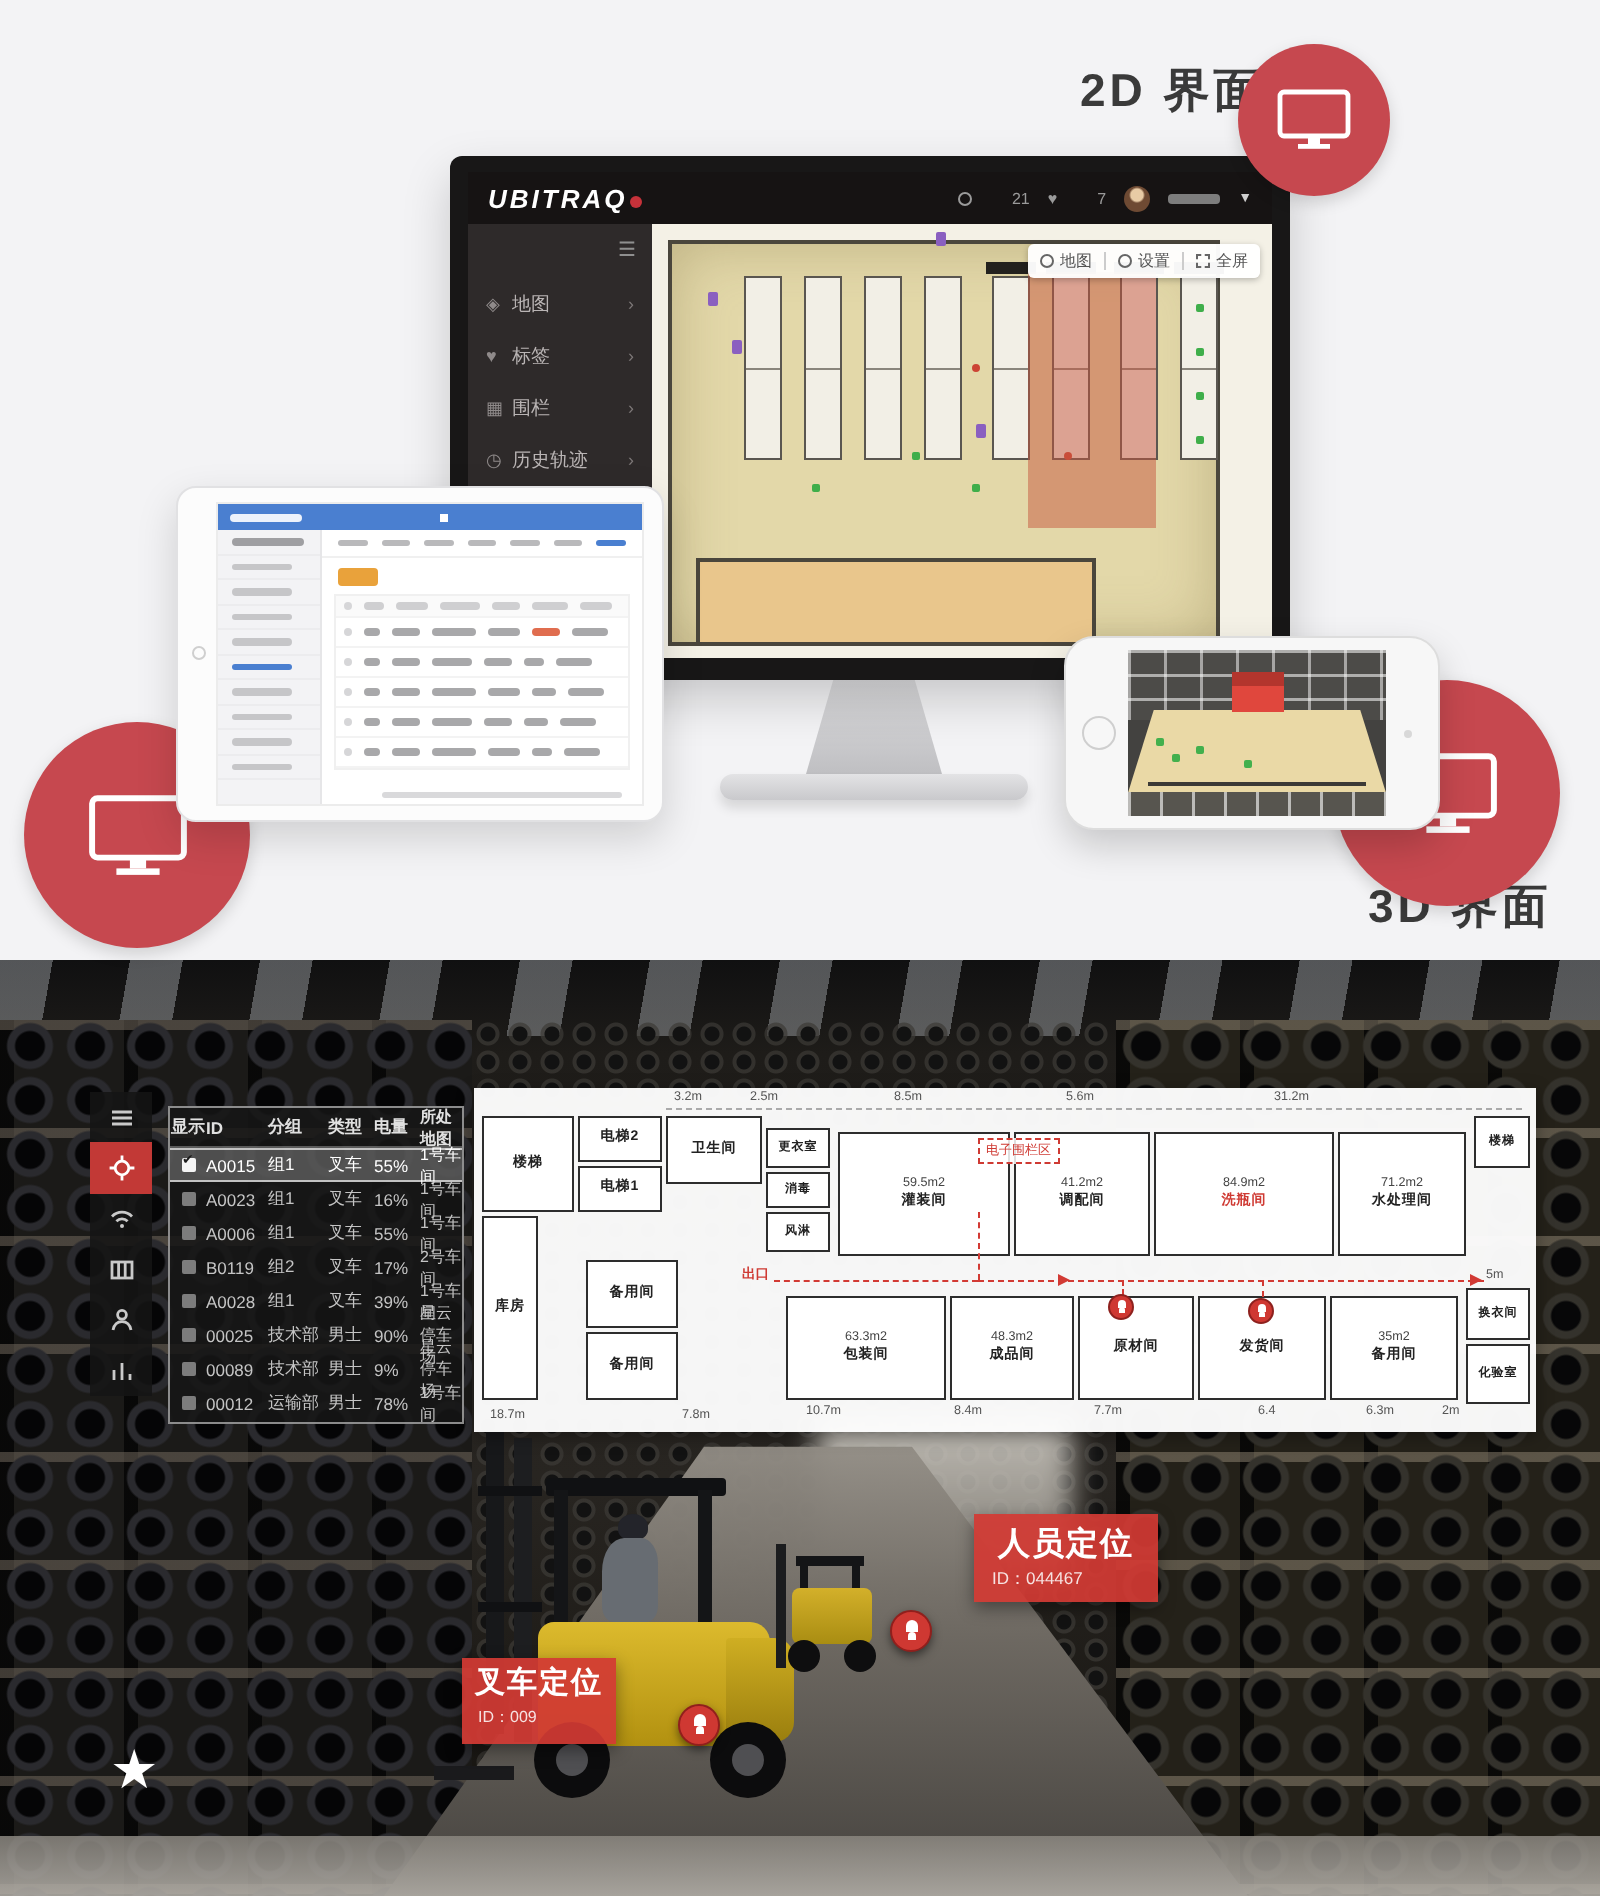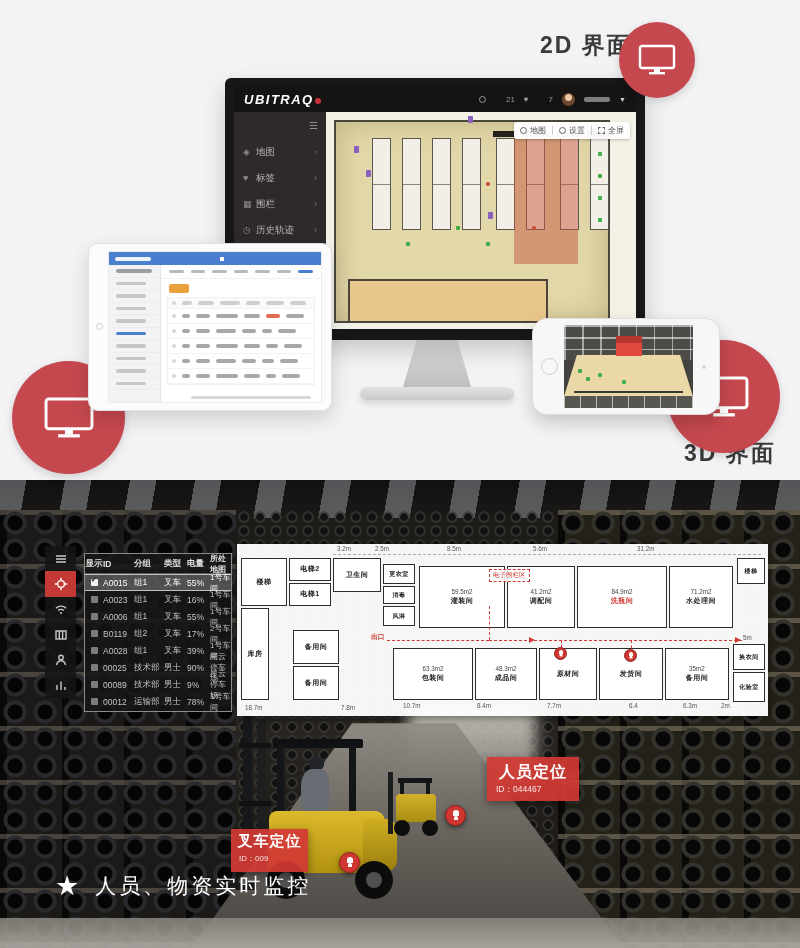--- a/index.html
+++ b/index.html
@@ -725,16 +725,15 @@
     <div class="photo-pin" style="left:445px; top:325px;"></div>
 
     <div class="loc-badge badge-forklift">
       <div class="bt">叉车定位</div>
       <div class="bid">ID：009</div>
     </div>
     <div class="photo-pin" style="left:339px; top:372px;"></div>
 
     <div class="wh-caption">
       <span class="star">★</span>
-      <span class="ct">人员、物资实时监控</span>
     </div>
   </div>
 </div>
 
 </body></html>

